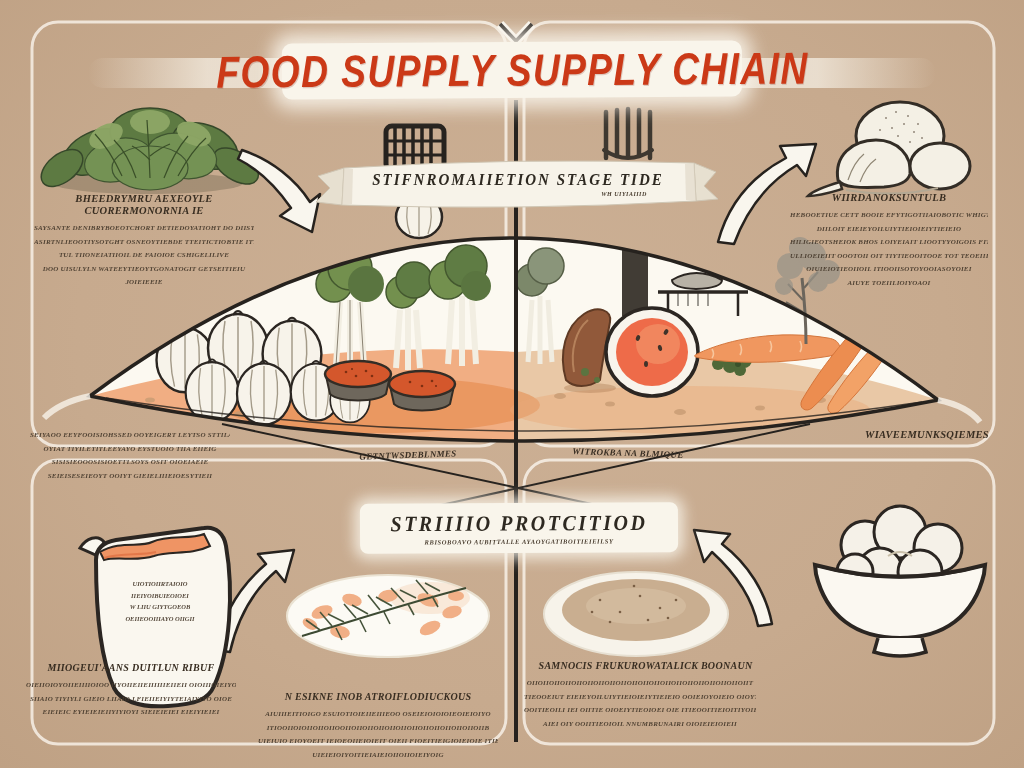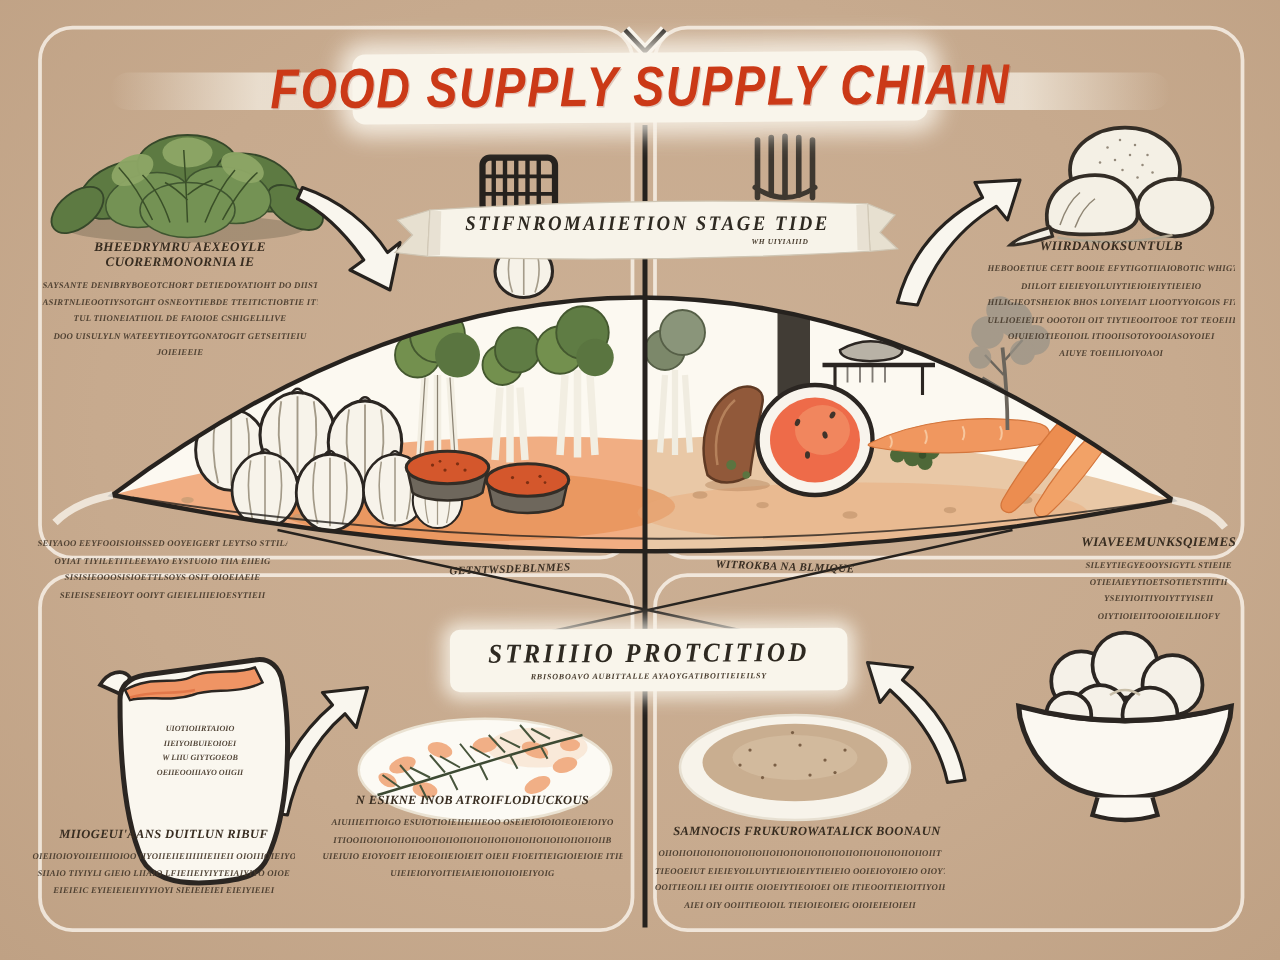--- a/index.html
+++ b/index.html
@@ -386,26 +386,20 @@
   <div>
         <div class="tline">SEIYAOO EEYFOOISIOHSSED OOYEIGERT LEYTSO STTILASIOIOO TOYTIOEYTSO</div>
         <div class="tline">OYIAT TIYILETITLEEYAYO EYSTUOIO TIIA EIIEIG</div>
         <div class="tline">SISISIEOOOSISIOETTLSOYS OSIT OIOEIAEIE</div>
         <div class="tline">SEIEISESEIEOYT OOIYT GIEIELIIIEIOESYTIEII</div>
       </div>
 </div>
 
 <div class="tblock" style="left:843px;top:429px;width:136px;margin-left:16px;">
   <div class="thead">WIAVEEMUNKSQIEMES</div>
-  <div>
-        <div class="tline">SILEYTIEGYEOOYSIGYTL STIEIIE</div>
-        <div class="tline">OTIEIAIEYTIOETSOTIETSTIITII</div>
-        <div class="tline">YSEIYIOITIYOIYTTYISEII</div>
-        <div class="tline">OIYTIOIEIITOOIOIEILIIOFY</div>
-      </div>
 </div>
 
 <div class="lens-label" style="left:352px;top:450px;width:112px;transform:rotate(-2deg);">GETNTWSDEBLNMES</div>
 <div class="lens-label" style="left:568px;top:448px;width:120px;transform:rotate(2deg);">WITROKBA NA BLMIQUE</div>
 
 <div class="mid-banner">
   <div class="mid-banner-text">STRIIIIO PROTCITIOD</div>
   <div class="mid-banner-sub">RBISOBOAVO AUBITTALLE  AYAOYGATIBOITIEIEILSY</div>
 </div>
 
@@ -420,34 +414,34 @@
 
 <div class="tblock" style="left:26px;top:662px;width:210px;">
   <div class="thead" style="font-size:10px;">MIIOGEUI'AANS DUITLUN RIBUF</div>
   <div>
         <div class="tline">OIEIIOIOYOIIEIIIIOIOO IIYOIIEIIEIIIIIIEIIEII OIOIIIOIEIYOOIO</div>
         <div class="tline">SIIAIO TIYIYLI GIEIO LIIAIO LFIEIIEIYIYTEIAIYIYO OIOE</div>
         <div class="tline">EIEIEIC EYIEIEIEIIYIYIOYI SIEIEIEIEI EIEIYIEIEI</div>
       </div>
 </div>
 
-<div class="tblock" style="left:258px;top:635px;width:240px;">
+<div class="tblock" style="left:258px;top:691px;width:240px;">
   <div class="thead" style="font-size:10px;">N ESIKNE INOB ATROIFLODIUCKOUS</div>
   <div>
         <div class="tline">AIUIIIEITIOIGO ESUIOTIOIEIIEIIIEOO OSEIEIOIOIOIEOIEIOIYO</div>
         <div class="tline">ITIOOIIOIOIIOIIOIIOOIIOIIOIIOIIOIIOIIOIIOIIOIIOIIOIIOIIOIIB</div>
         <div class="tline">UIEIUIO EIOYOEIT IEIOEOIIEIOIEIT OIEII FIOEITIEIGIOIEIOIE ITIEIL</div>
         <div class="tline">UIEIEIOIYOITIEIAIEIOIIOIIOIEIYOIG</div>
       </div>
 </div>
 
 <div class="tblock" style="left:524px;top:660px;width:232px;">
   <div class="thead" style="font-size:10px;padding-left:11px;">SAMNOCIS FRUKUROWATALICK BOONAUN</div>
   <div>
         <div class="tline">OIIOIIOIIOIIOIIOIIOIIOIIOIIOIIOIIOIIOIIOIIOIIOIIOIIOIIOIIOIIT</div>
         <div class="tline">TIEOOEIUT EIEIEYOILUIYTIEIOIEIYTIEIEIO OOIEIOYOIEIO OIOYT EIOIEIIEIAIYON</div>
         <div class="tline">OOITIEOILI IEI OIITIE OIOEIYTIEOIOEI OIE ITIEOOITIEIOITIYOIEIT OIYOIL</div>
-        <div class="tline">AIEI OIY OOIITIEOIOIL TIEIOIEOIEIG OIOIEIEIOIEII</div>
+        <div class="tline">AIEI OIY OOIITIEOIOIL NNUMBRUNAIRI OIOIEIEIOIEII</div>
       </div>
 </div>
 
 
 </div>
 
 </body></html>

